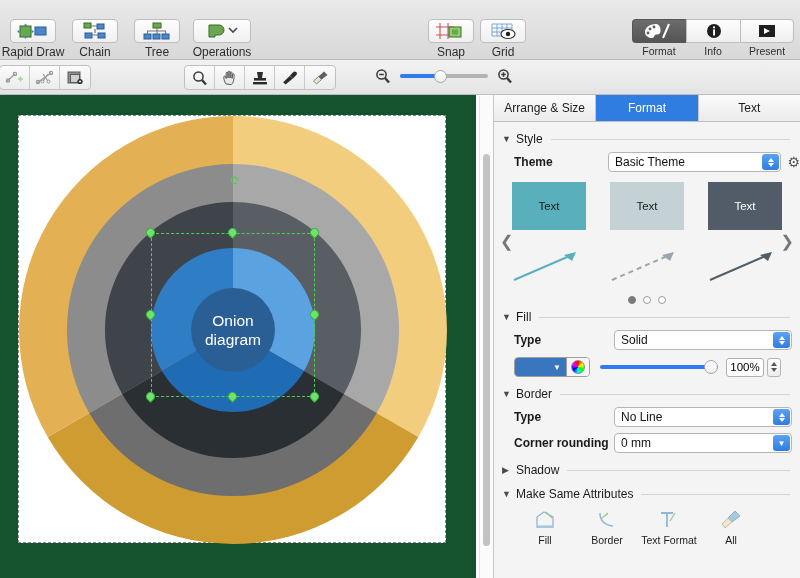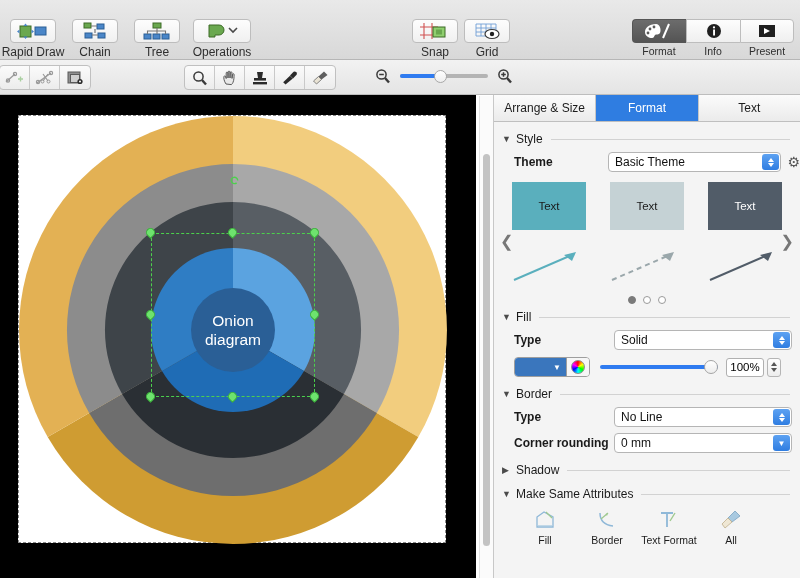--- a/index.html
+++ b/index.html
@@ -69,21 +69,21 @@
   .zoomctl{position:absolute;top:8px;left:374px;display:flex;align-items:center;}
   .zslider{position:relative;width:88px;height:16px;margin:0 8px;}
   .ztrack{position:absolute;top:6px;left:0;width:88px;height:4px;border-radius:2px;background:#b4b4b4;}
   .zfill{position:absolute;top:6px;left:0;width:40px;height:4px;border-radius:2px;background:#2f7bf0;}
   .zknob{position:absolute;top:2px;left:34px;width:13px;height:13px;border-radius:50%;
     background:linear-gradient(to bottom,#ffffff,#eeeeee);border:1px solid #a8a8a8;box-sizing:border-box;}
 
   
   .canvas{
     position:absolute;left:0;top:95px;width:476px;height:483px;
-    background:#000000;overflow:hidden;
+    background:#14532d;overflow:hidden;
   }
   .page{
     position:absolute;left:18px;top:20px;width:428px;height:428px;
     border:1px dashed #8a8a8a;box-sizing:border-box;background:#fff;
   }
   .onion{position:absolute;left:0;top:0;width:428px;height:428px;}
 
   .shape-label{
     position:absolute;left:0;top:0;width:428px;height:428px;
     display:flex;align-items:center;justify-content:center;
@@ -252,21 +252,21 @@
         <div class="tb-btn wide">
           <svg width="42" height="18" viewBox="0 0 42 18">
             <path d="M8 3 h10 a5 5 0 0 1 0 10 h-4 a4 4 0 0 0 0 2 h-6 z" fill="#6aa84f" stroke="#3c6b27"></path>
             <path d="M28 6 l4 4 l4 -4" stroke="#4a4a4a" stroke-width="1.6" fill="none"></path>
           </svg>
         </div>
         <div class="tb-label">Operations</div>
       </div>
     </div>
 
-    <div class="tb-group" style="left:409px;">
+    <div class="tb-group" style="left:425px;">
       <div class="tb-item" style="width:52px">
         <div class="tb-btn">
           <svg width="34" height="18" viewBox="0 0 34 18">
             <path d="M6 1 v16 M14 1 v16 M2 5 h18 M2 13 h18" stroke="#d05050" stroke-width="1.1"></path>
             <rect x="15" y="5" width="12" height="10" fill="#8fcf6f" stroke="#3c6b27"></rect>
             <rect x="18" y="7.5" width="6" height="5" fill="#6aa84f"></rect>
           </svg>
         </div>
         <div class="tb-label">Snap</div>
       </div>

